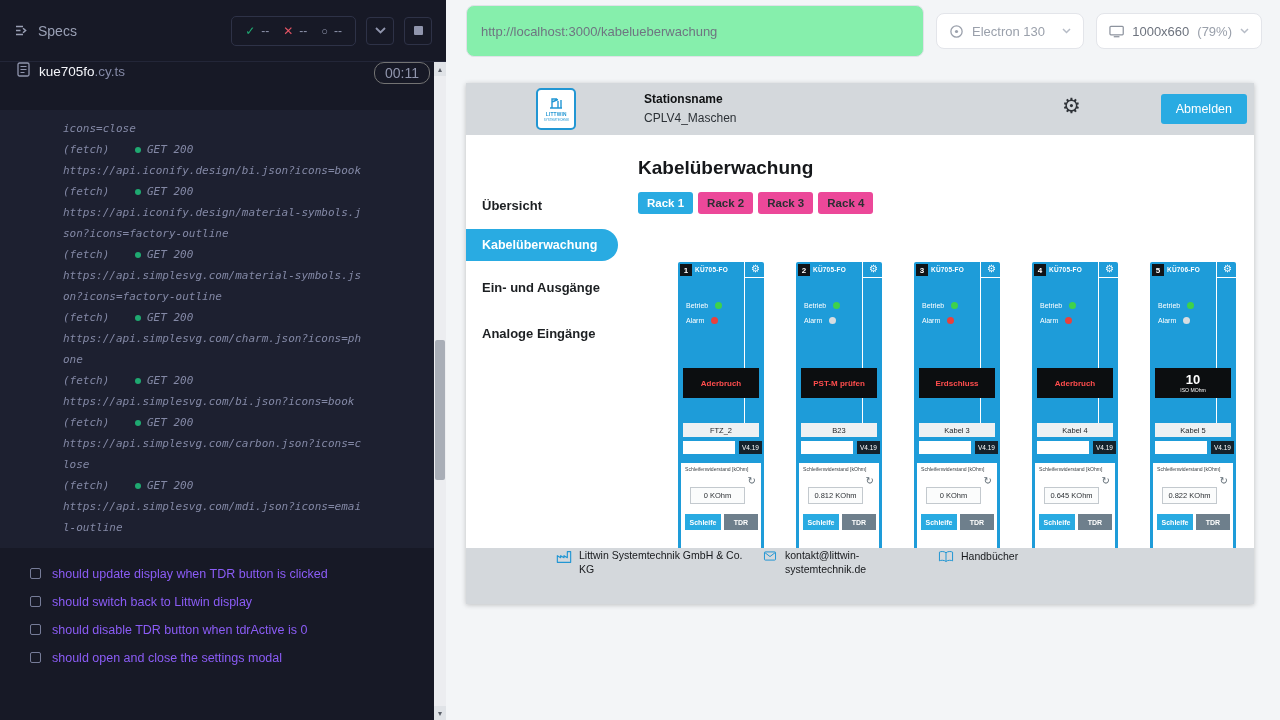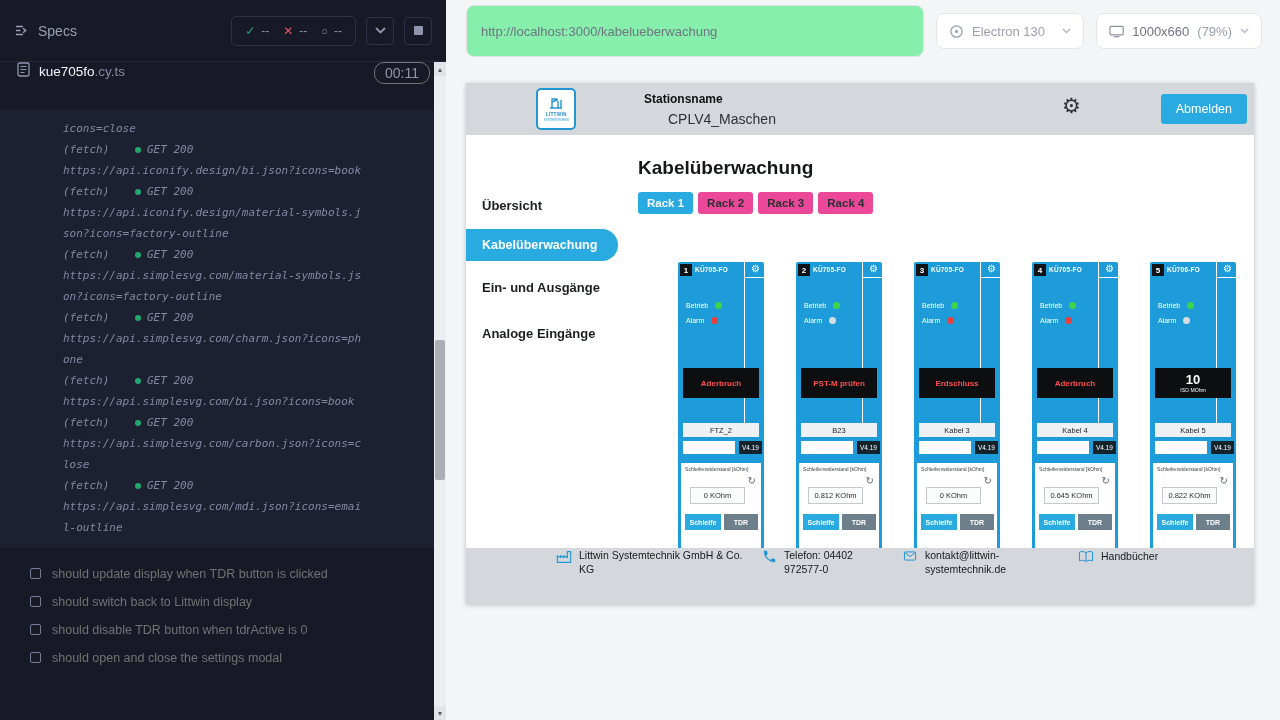--- a/index.html
+++ b/index.html
@@ -22,21 +22,21 @@
   .spec-name { color:#f4f5fa; font-size:13.5px; }
   .spec-ext { color:#858aa6; font-size:13.5px; }
   .spec-timer { margin-left:auto; border:1px solid #737373; border-radius:10px; padding:2px 10px; font-size:14px; color:#9095ad; }
   .cy-log { margin-top:6px; background:#1d2030; padding:8px 20px 10px 63px; font-family:"DejaVu Sans Mono", monospace; font-style:italic; font-size:11px; line-height:21px; color:#8archive3; color:#8388a5; }
   .log-partial { word-break:break-all; max-width:301px; }
   .log-line { display:flex; align-items:center; }
   .log-cmd { min-width:72px; }
   .log-dot { width:6px; height:6px; border-radius:50%; background:#1fa971; margin-right:6px; flex:none; }
   .log-url { word-break:break-all; max-width:301px; }
   .cy-tests { padding:12px 0 0 0; }
-  .cy-test { display:flex; align-items:flex-start; gap:11px; padding:5px 16px 5px 30px; font-size:12.5px; color:#737373; line-height:18px; cursor:pointer; }
+  .cy-test { display:flex; align-items:flex-start; gap:11px; padding:5px 16px 5px 30px; font-size:12.5px; color:#8b5cf6; line-height:18px; cursor:pointer; }
   .test-box { width:11px; height:11px; border:1.3px solid #767c98; border-radius:2px; flex:none; margin-top:3px; }
   
   .cy-scrollbar { position:absolute; top:62px; right:0; bottom:0; width:12px; background:#ecedf0; }
   .cy-scroll-up { position:absolute; top:0; left:0; width:12px; height:14px; background:#e0e3e7; color:#5a5f68; font-size:8px; display:flex; align-items:center; justify-content:center; }
   .cy-scroll-down { position:absolute; bottom:0; left:0; width:12px; height:14px; background:#e0e3e7; color:#5a5f68; font-size:8px; display:flex; align-items:center; justify-content:center; }
   .cy-thumb { position:absolute; top:278px; left:1px; width:10px; height:140px; background:#a9aeb7; border-radius:2px; }
 
   
   .browser { position:absolute; left:446px; top:0; width:834px; height:720px; background:#f3f5f7; }
   .chrome { height:62px; display:flex; align-items:center; padding:0 18px 0 20px; }
@@ -48,21 +48,21 @@
   .chev { flex:none; margin-left:auto; }
 
   
   .app { position:absolute; left:20px; top:83px; width:788px; height:521px; background:#fff; box-shadow:0 1px 5px rgba(0,0,0,.22); }
   .app-header { height:52px; background:#d4d8dc; position:relative; }
   .logo { position:absolute; left:70px; top:5px; width:40px; height:42px; background:#fff; border:2px solid #2196d3; border-radius:5px; display:flex; flex-direction:column; align-items:center; justify-content:center; gap:1px; }
   .logo-txt { font-size:6px; transform:scale(.8); font-weight:700; color:#2196d3; letter-spacing:.3px; line-height:6px; white-space:nowrap; }
   .logo-sub { font-size:6px; transform:scale(.5); color:#2196d3; line-height:4px; white-space:nowrap; }
   .station { position:absolute; left:178px; top:9px; }
   .station-label { font-size:12px; font-weight:700; color:#0f1113; }
-  .station-value { font-size:14px; color:#2c3136; margin-top:5px;margin-left:24px; }
+  .station-value { font-size:12px; color:#2c3136; margin-top:5px; }
   .hdr-gear { position:absolute; left:596px; top:12px; font-size:21px; color:#2f3338; cursor:pointer; line-height:1; }
   .logout-btn { position:absolute; right:7px; top:11px; height:30px; padding:0 15px; background:#29abe2; color:#fff; border:none; border-radius:3px; font-size:12.5px; font-family:"Liberation Sans", sans-serif; cursor:pointer; }
   .app-body { display:flex; height:413px; }
   .app-nav { width:160px; background:#fff; padding-top:50px; }
   .nav-item { height:40px; display:flex; align-items:center; padding-left:16px; font-size:13px; font-weight:600; color:#1c1f22; cursor:pointer; }
   .nav-item:nth-of-type(n+3) { margin-top:6px; }
   .nav-item[data-active="true"] { height:32px; margin:4px 8px 6px 0; background:#29abe2; color:#fff; border-radius:0 16px 16px 0; font-weight:700; font-size:12.5px; }
   .app-content { flex:1; padding-left:12px; position:relative; overflow:hidden; }
   .page-title { margin-top:22px; font-size:19px; font-weight:700; color:#15171a; }
   .tabs { margin-top:13px; display:flex; gap:5px; }
@@ -516,26 +516,20 @@
         </section>
       </div>
 
       <footer class="app-footer">
         <div class="f-item f1">
           <svg width="16" height="16" viewBox="0 0 24 24">
               <path d="M2 20V10l5 3v-3l5 3v-3l5 3V4h5v16H2z" fill="none" stroke="#2196d3" stroke-width="1.7" stroke-linejoin="round"></path>
             </svg>
           <span>Littwin Systemtechnik GmbH &amp; Co. KG</span>
         </div>
-        <div class="f-item f2">
-          <svg width="15" height="15" viewBox="0 0 24 24">
-              <path d="M6.6 10.8c1.5 2.9 3.8 5.2 6.7 6.7l2.2-2.2c.3-.3.7-.4 1-.2 1.1.4 2.4.6 3.6.6.6 0 1 .4 1 1V20c0 .6-.4 1-1 1C10.8 21 3 13.2 3 3.9c0-.6.4-1 1-1h3.3c.6 0 1 .4 1 1 0 1.3.2 2.5.6 3.6.1.3 0 .7-.2 1l-2.1 2.3z" fill="#2196d3"></path>
-            </svg>
-          <span>Telefon: 04402 972577-0</span>
-        </div>
         <div class="f-item f3">
           <svg width="16" height="14" viewBox="0 0 24 24">
               <rect x="2.5" y="5" width="19" height="14" rx="1.5" fill="none" stroke="#2196d3" stroke-width="1.7"></rect>
               <path d="M3 6l9 7 9-7" fill="none" stroke="#2196d3" stroke-width="1.7"></path>
             </svg>
           <span>kontakt@littwin-systemtechnik.de</span>
         </div>
         <div class="f-item f4">
           <svg width="16" height="15" viewBox="0 0 24 24">
               <path d="M12 6C10.5 4.7 8.4 4 6 4 4.2 4 2.6 4.4 1.5 5v14c1.1-.6 2.7-1 4.5-1 2.4 0 4.5.7 6 2 1.5-1.3 3.6-2 6-2 1.8 0 3.4.4 4.5 1V5c-1.1-.6-2.7-1-4.5-1-2.4 0-4.5.7-6 2z" fill="none" stroke="#2196d3" stroke-width="1.6"></path>

